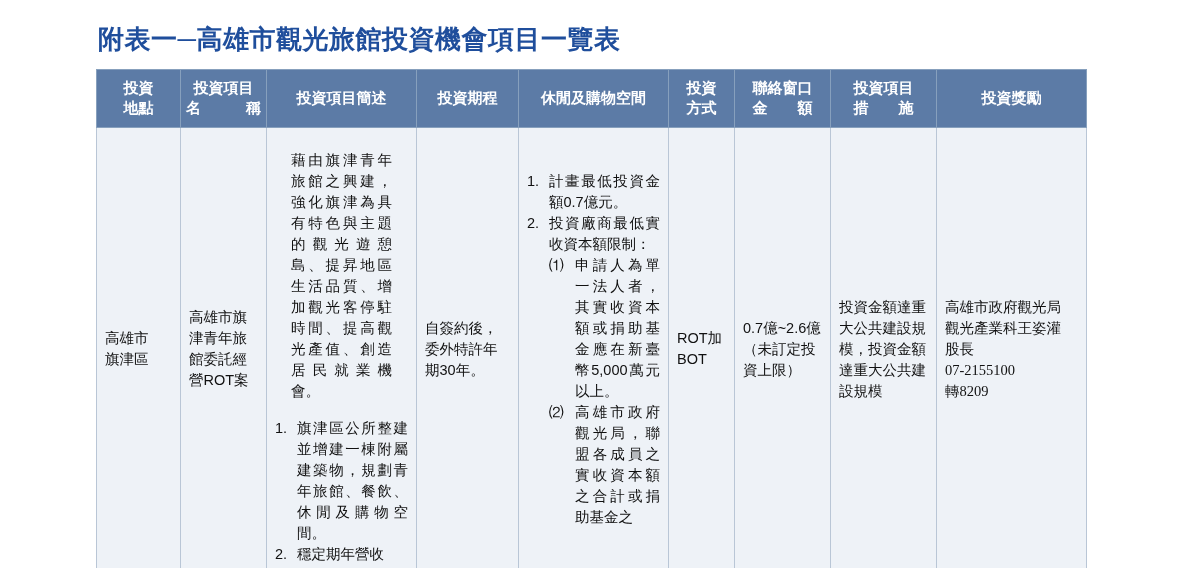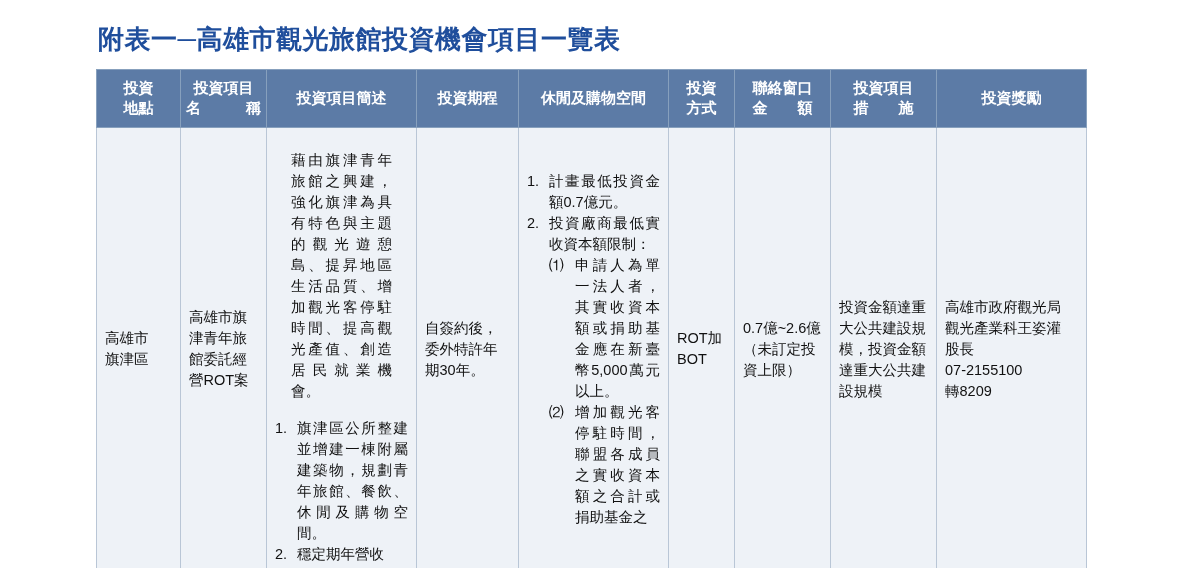--- a/index.html
+++ b/index.html
@@ -107,21 +107,21 @@
     top: 0;
     width: 26px;
     text-align: left;
   }
   .contact-cell {
     text-align: left;
     vertical-align: middle;
     padding-left: 10px;
     line-height: 1.55;
   }
-  .contact-cell div { white-space: nowrap; }
+  .contact-cell div { white-space: nowrap; font-family: Liberation Serif, serif; }
   .mid-cell {
     vertical-align: middle;
     text-align: left;
     padding-left: 8px;
   }
 </style>
 </head>
 <body>
 
 <div class="page">
@@ -210,21 +210,21 @@
             <li>
               <span class="marker">2.</span>
               <span>投資廠商最低實收資本額限制：</span>
               <ul class="sub-list">
                 <li>
                   <span class="marker">⑴</span>
                   <span>申請人為單一法人者，其實收資本額或捐助基金應在新臺幣5,000萬元以上。</span>
                 </li>
                 <li>
                   <span class="marker">⑵</span>
-                  <span>增加觀光客停駐時間，聯盟各成員之實收資本額之合計或捐助基金之</span>
+                  <span>高雄市政府觀光局，聯盟各成員之實收資本額之合計或捐助基金之</span>
                 </li>
               </ul>
             </li>
           </ul>
         </td>
 
         <td class="mid-cell">ROT加BOT</td>
 
         <td class="mid-cell justify">0.7億~2.6億（未訂定投資上限）</td>
 

